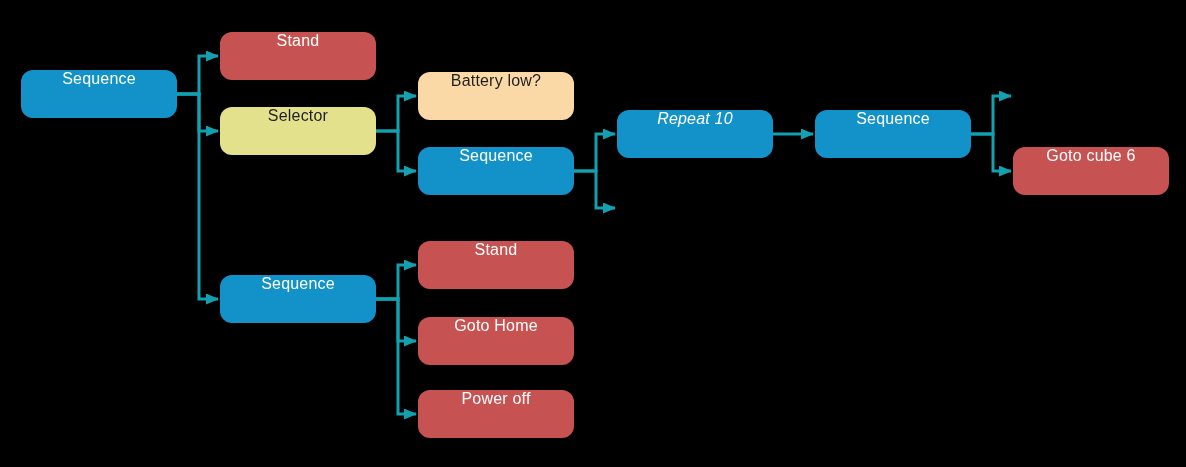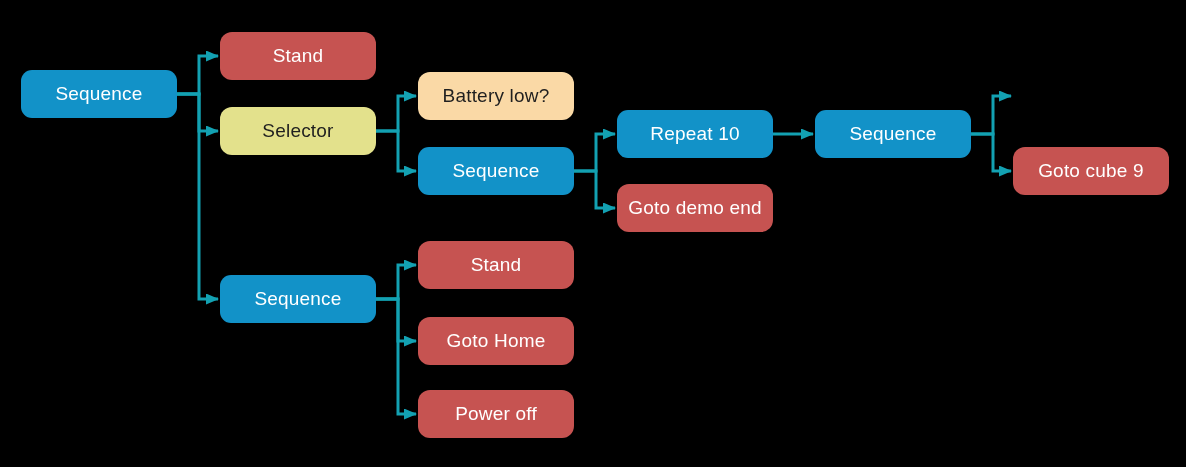--- a/index.html
+++ b/index.html
@@ -30,27 +30,26 @@
   }
   .arrowfill {
     fill: var(--edge-teal, #13a1b2);
   }
   .node {
     position: absolute;
     width: 156px;
     height: 48px;
     border-radius: 12px;
     display: flex;
-    align-items: center;
     justify-content: center;
-    font-size: 19px;
+    font-size: 16px;
     letter-spacing: 0.2px;
     box-sizing: border-box;
   }
-  .node.blue   { background: var(--node-blue, #1292c8);  color: var(--text-light, #ffffff); border-radius: 11px; }
+  .node.blue   { background: var(--node-blue, #1292c8);  color: var(--text-light, #ffffff); }
   .node.red    { background: var(--node-red, #c65351);   color: var(--text-light, #ffffff); }
   .node.yellow { background: var(--node-yellow, #e3e18c); color: var(--text-dark, #1f1f1f); }
   .node.peach  { background: var(--node-peach, #fad9a6);  color: var(--text-dark, #1f1f1f); }
 </style>
 </head>
 <body>
 
 <div class="canvas">
 
   <svg class="edge-layer" width="1186" height="467" viewBox="0 0 1186 467" xmlns="http://www.w3.org/2000/svg">
@@ -87,35 +86,32 @@
   </div>
 
   <div class="node yellow" style="left:220px; top:107px;">
     <span>Selector</span>
   </div>
 
   <div class="node blue" style="left:418px; top:147px;">
     <span>Sequence</span>
   </div>
 
-  <div class="node blue" style="left:617px; top:110px;">
+  <div class="node blue" style="left:617px; top:110px;font-style:italic;">
     <span>Repeat 10</span>
   </div>
 
-  <div class="node red" style="left:617px; top:184px;">
-    <span>Goto demo end</span>
-  </div>
 
   <div class="node blue" style="left:815px; top:110px;">
     <span>Sequence</span>
   </div>
 
 
   <div class="node red" style="left:1013px; top:147px;">
-    <span>Goto cube 9</span>
+    <span>Goto cube 6</span>
   </div>
 
   <div class="node blue" style="left:220px; top:275px;">
     <span>Sequence</span>
   </div>
 
   <div class="node red" style="left:418px; top:241px;">
     <span>Stand</span>
   </div>
 

